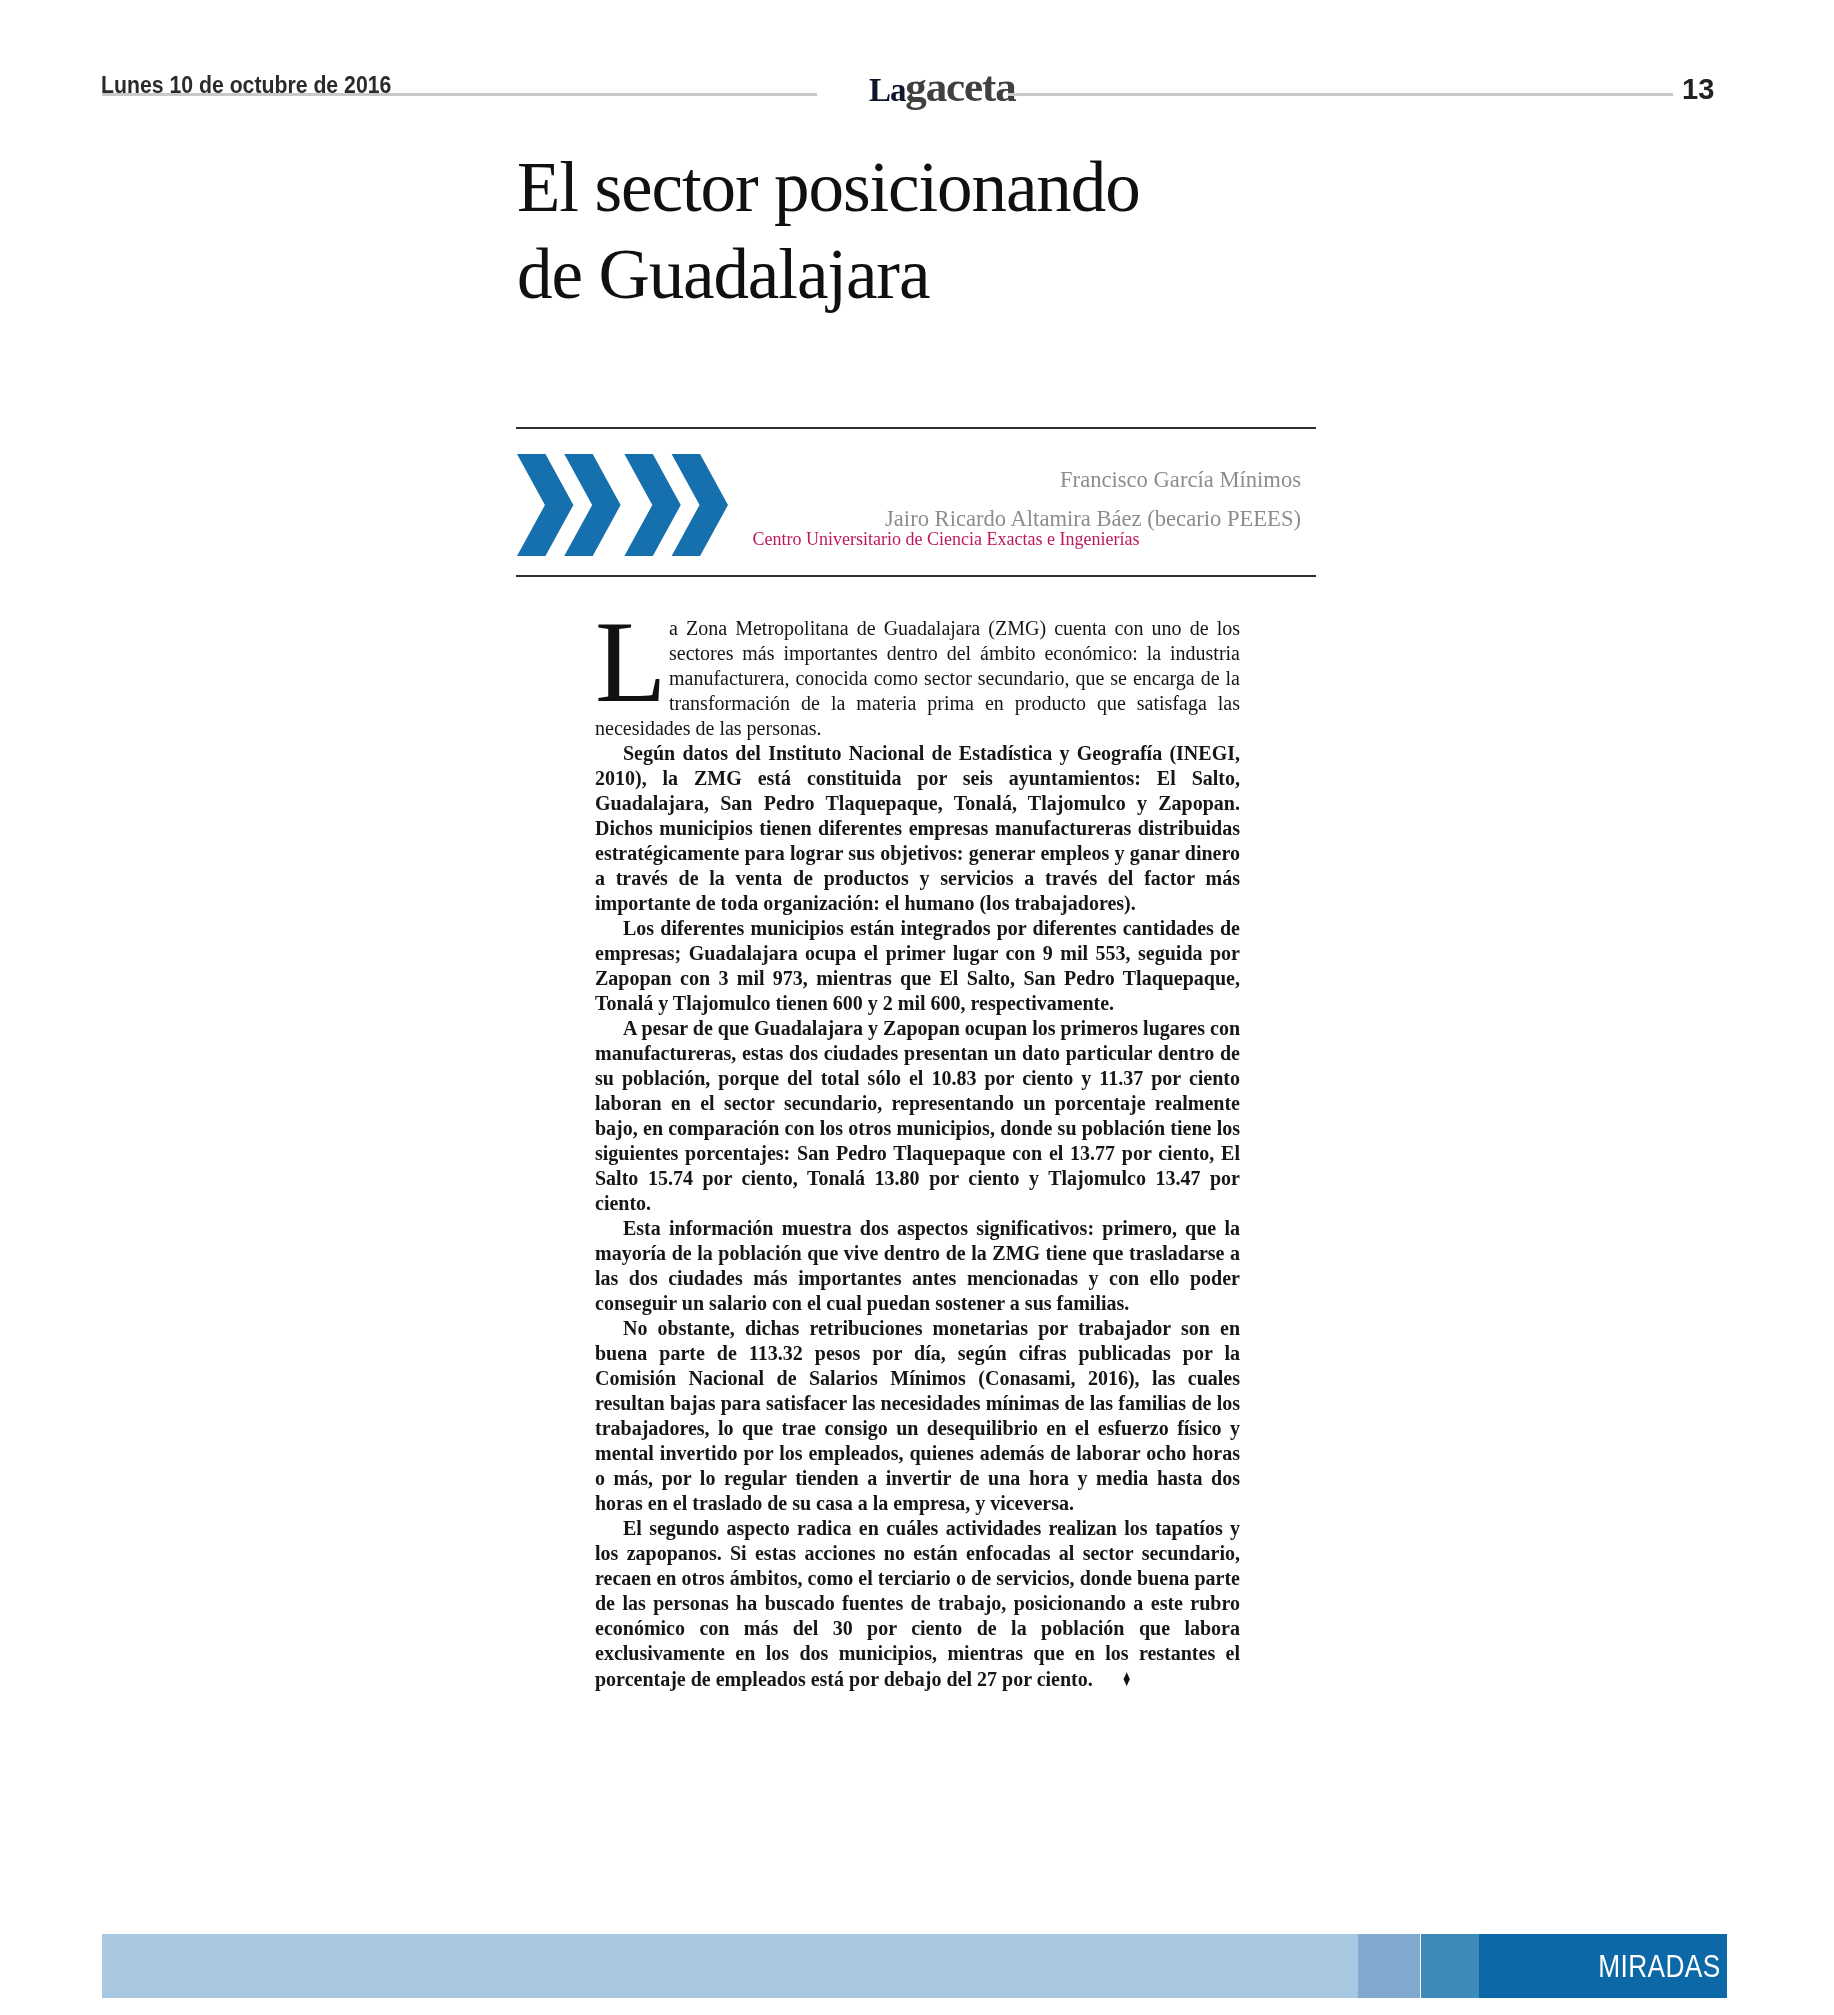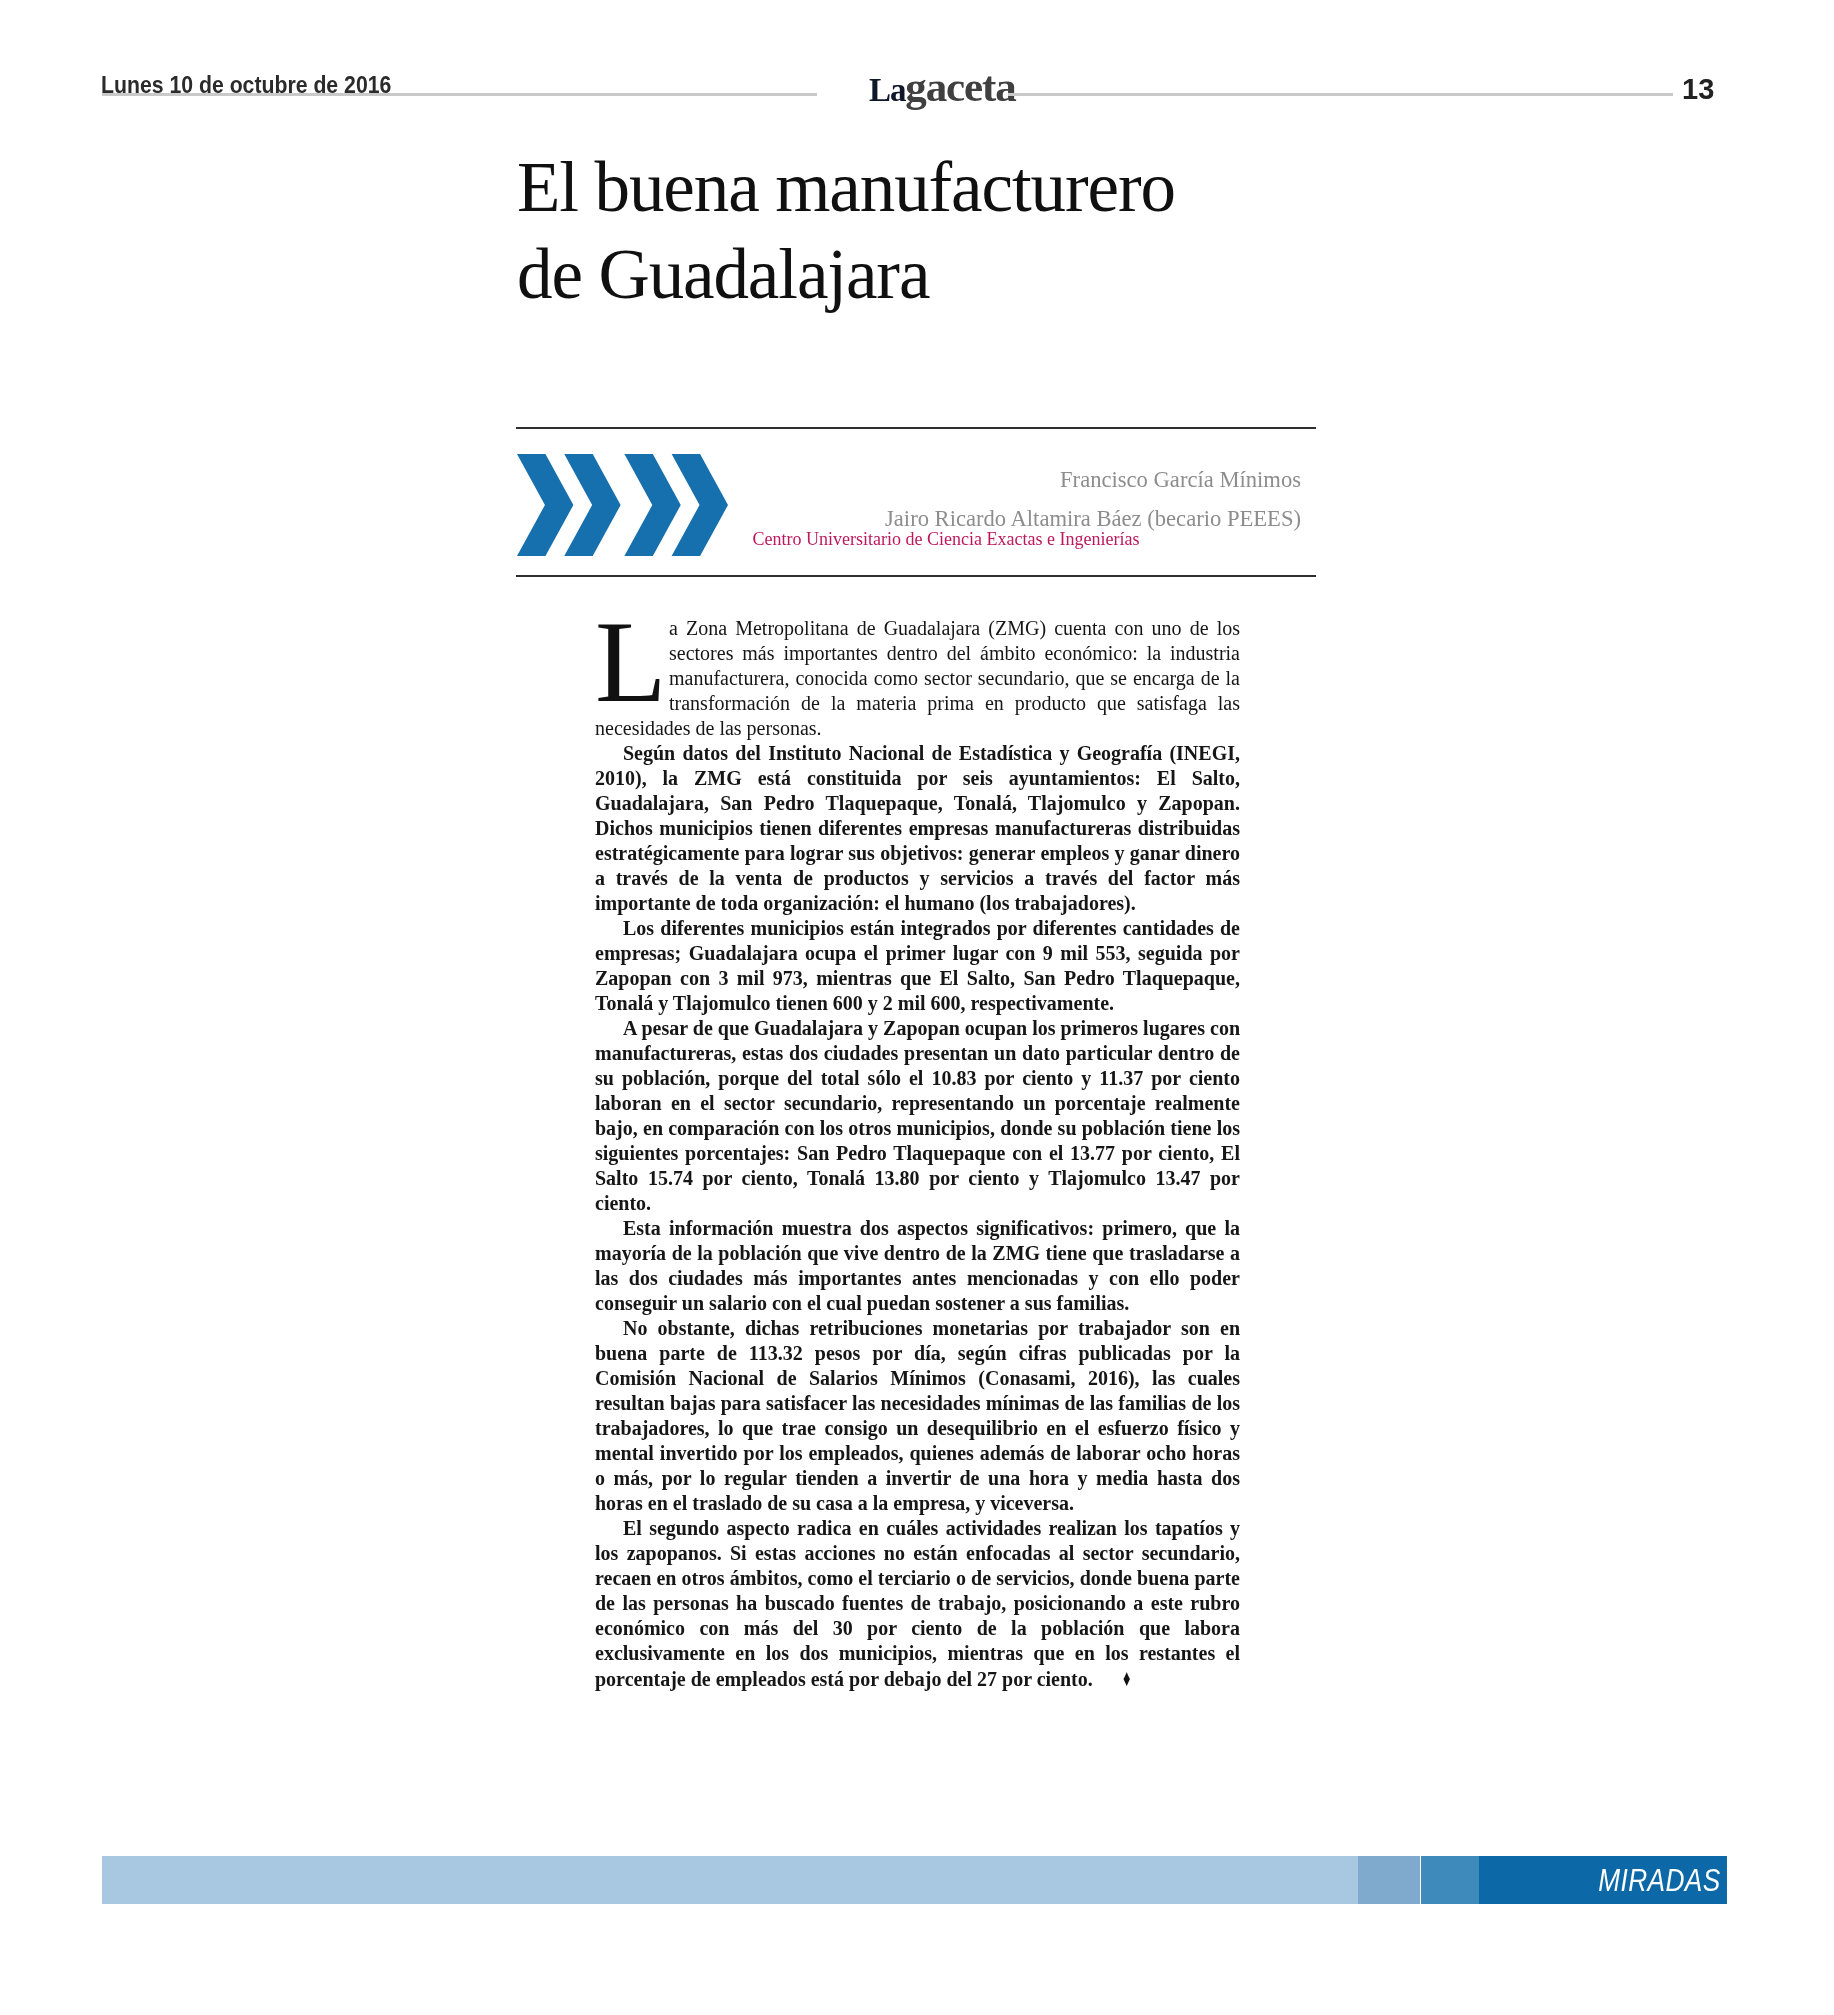--- a/index.html
+++ b/index.html
@@ -30,38 +30,38 @@
   .affiliation{left:591px;width:710px;text-align:center;font-size:18px;color:#be185d;top:529px;white-space:nowrap;}
 
   
   .body-col{left:595px;top:616px;width:645px;font-size:20px;line-height:25px;text-align:justify;color:#161616;}
   .body-col p{margin:0;padding:0;}
   .body-col p.indent{text-indent:28px;font-weight:bold;}
   .dropcap{float:left;width:74px;height:98px;font-size:117px;line-height:91px;color:#111;font-family:"Liberation Serif",serif;}
   .diamond{display:inline-block;transform:scaleX(.62);font-size:23.6px;color:#111;}
 
   
-  .bar-seg{top:1856px;height:48px;font-style:italic;}
+  .bar-seg{top:1934px;height:64px;}
   .bar-light{left:102px;width:1256px;background:#a8c8e2;}
   .bar-med{left:1358px;width:62px;background:#7fa9cd;}
   .bar-strong{left:1421px;width:59px;background:#3e8abb;}
   .bar-dark{left:1479px;width:248px;background:#0c68a6;display:flex;align-items:center;justify-content:flex-end;}
   .miradas{font-family:"Liberation Sans",sans-serif;font-size:32px;color:#ffffff;padding-right:7.5px;transform:scaleX(.82);transform-origin:right center;letter-spacing:0.5px;}
 </style>
 </head>
 <body>
 
 <div class="abs date">Lunes 10 de octubre de 2016</div>
 <div class="abs rule-gray left"></div>
 <div class="abs masthead"><span class="la">La</span><span class="gaceta">gaceta</span></div>
 <div class="abs rule-gray right"></div>
 <div class="abs pagenum">13</div>
 
 <div class="abs title">
-  <div>El buena manufacturero</div>
+  <div>El sector posicionando</div>
   <div>de Guadalajara</div>
 </div>
 
 <div class="abs rule-dark rule-byline-top"></div>
 
 <svg class="abs chevrons" width="211" height="102" viewBox="0 0 393 190">
   <polygon fill="#1670AE" points="0,0 53,0 105,95 53,190 0,190 52,95"></polygon>
   <polygon fill="#1670AE" points="88,0 141,0 193,95 141,190 88,190 140,95"></polygon>
   <polygon fill="#1670AE" points="200,0 253,0 305,95 253,190 200,190 252,95"></polygon>
   <polygon fill="#1670AE" points="288,0 341,0 393,95 341,190 288,190 340,95"></polygon>

